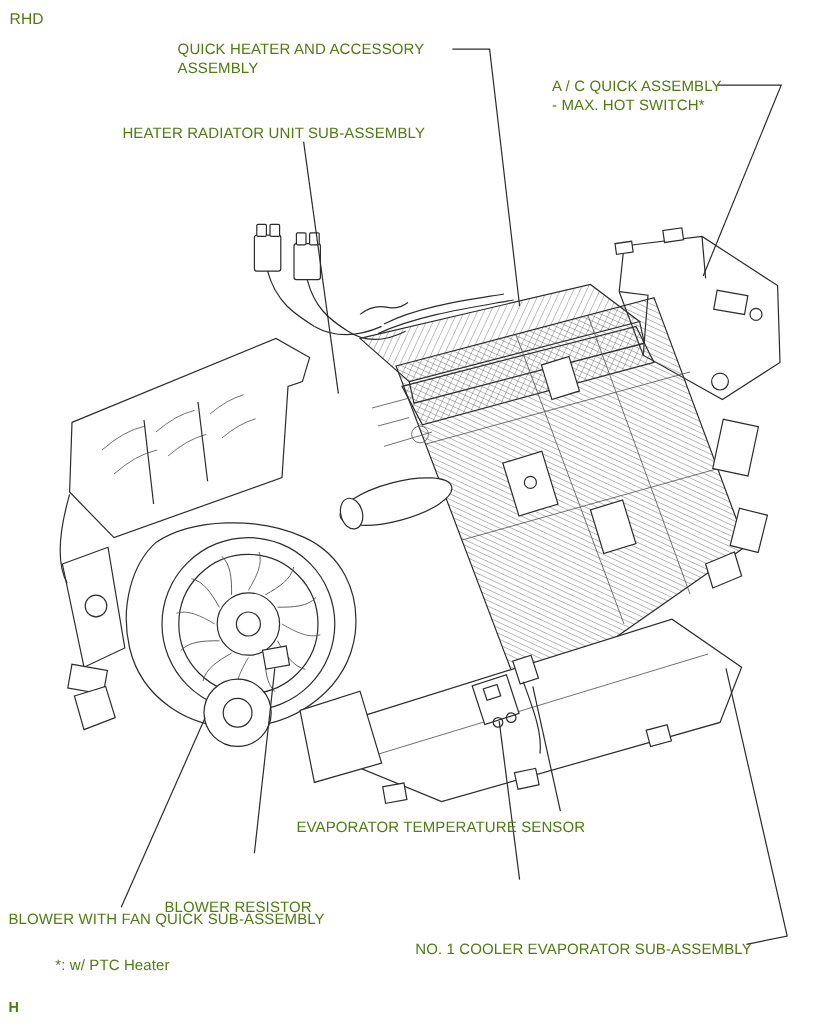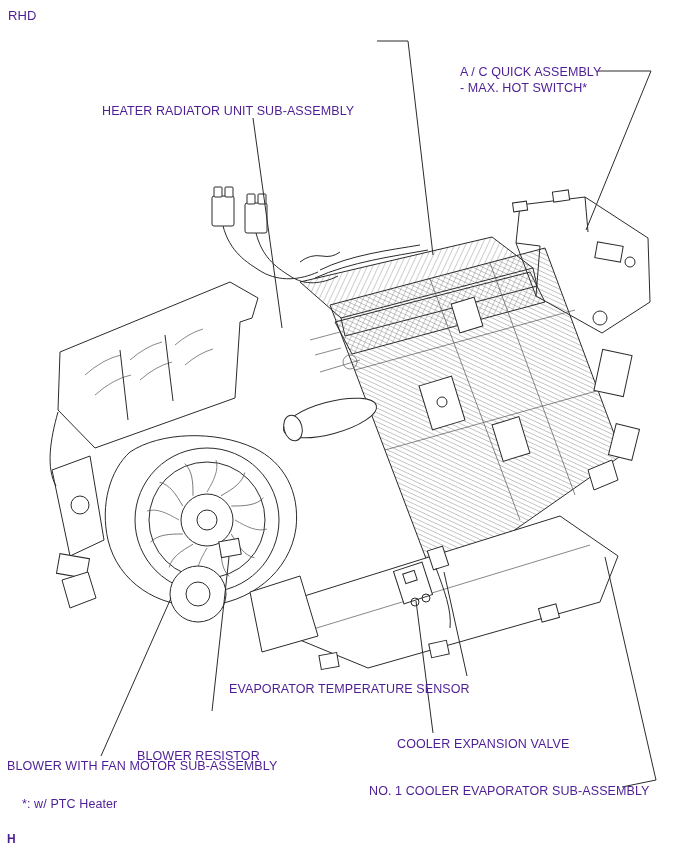--- a/index.html
+++ b/index.html
@@ -8,21 +8,21 @@
     width:691px;height:854px;
     background:#fff;
     font-family:"Liberation Sans",sans-serif;
     overflow:hidden;
   }
   svg.diagram{position:absolute;left:0;top:0;}
   .label{
     position:absolute;
     font-size:12.5px;
     line-height:1.28;
-    color:#4c1d95;
+    color:#4d7c0f;
     white-space:pre-line;
     letter-spacing:0.1px;
   }
   .corner{font-size:13px;}
   .footnote{font-size:12.5px;}
   .page-marker{font-size:12px;font-weight:bold;}
   .lines{stroke:#2b2b2b;stroke-width:1;fill:none;}
   .thin{stroke:#555;stroke-width:0.7;fill:none;}
   .part{stroke:#2b2b2b;stroke-width:1;fill:#fff;}
   .leader{stroke:#2b2b2b;stroke-width:1;fill:none;}
@@ -189,33 +189,34 @@
       <polyline class="leader" points="467,676 444,572"></polyline>
       <polyline class="leader" points="212,711 229,557"></polyline>
       <polyline class="leader" points="433,733 416,601"></polyline>
       <polyline class="leader" points="101,756 171,598"></polyline>
       <polyline class="leader" points="622,787 656,780 605,557"></polyline>
     </g>
   </svg>
 
   <div class="label corner" style="left:8px;top:8px;">RHD</div>
 
+  <div class="label" style="left:148px;top:33px;">QUICK HEATER AND ACCESSORY
+ASSEMBLY</div>
 
   <div class="label" style="left:460px;top:64px;">A / C QUICK ASSEMBLY
 - MAX. HOT SWITCH*</div>
 
   <div class="label" style="left:102px;top:103px;">HEATER RADIATOR UNIT SUB-ASSEMBLY</div>
 
-  <div class="label" style="left:229px;top:681px;text-align:right;">EVAPORATOR TEMPERATURE SENSOR</div>
+  <div class="label" style="left:247px;top:681px;text-align:right;">EVAPORATOR TEMPERATURE SENSOR</div>
 
   <div class="label" style="left:137px;top:713px;margin-top:35px;">BLOWER RESISTOR</div>
 
-  <div class="label" style="left:397px;top:736px;">COOLER EXPANSION VALVE</div>
-
-  <div class="label" style="left:7px;top:758px;">BLOWER WITH FAN MOTOR SUB-ASSEMBLY</div>
-
-  <div class="label" style="left:369px;top:783px;">NO. 1 COOLER EVAPORATOR SUB-ASSEMBLY</div>
-
-  <div class="label footnote" style="left:22px;top:796px;">*: w/ PTC Heater</div>
+
+  <div class="label" style="left:7px;top:758px;">BLOWER WITH FAN QUICK SUB-ASSEMBLY</div>
+
+  <div class="label" style="left:346px;top:783px;">NO. 1 COOLER EVAPORATOR SUB-ASSEMBLY</div>
+
+  <div class="label footnote" style="left:46px;top:796px;">*: w/ PTC Heater</div>
 
   <div class="label page-marker" style="left:7px;top:832px;">H</div>
 
 </div>
 
 </body></html>

